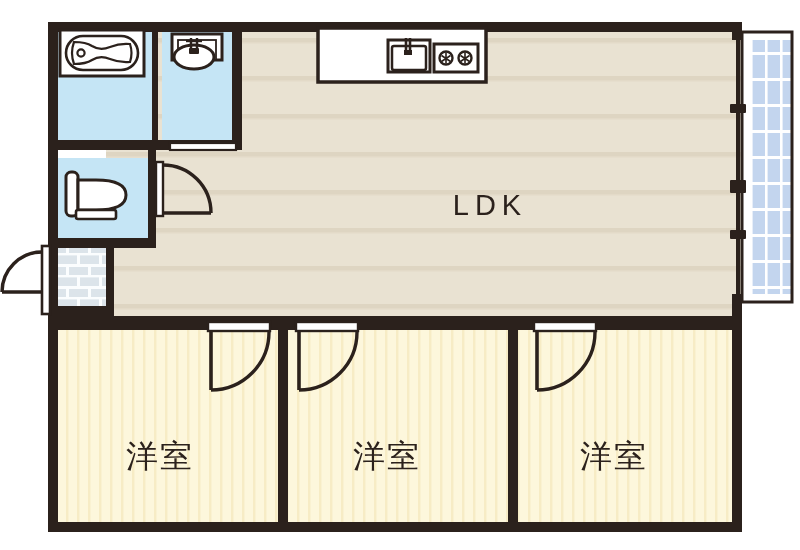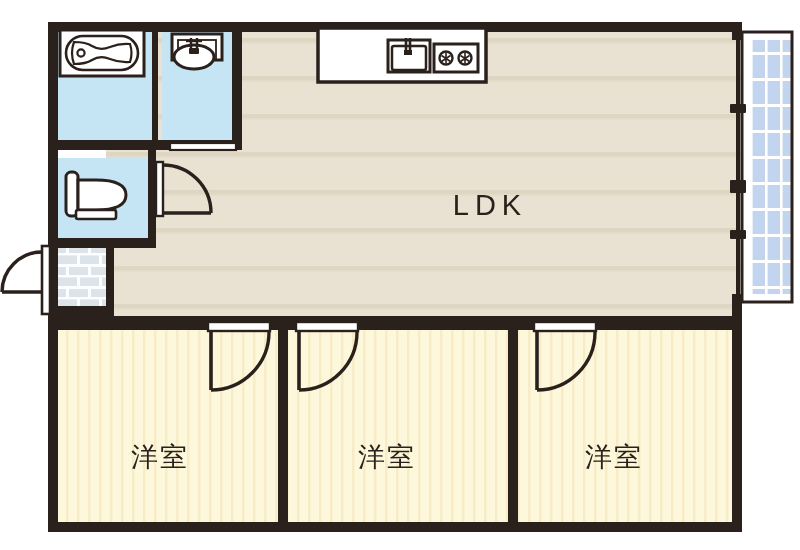--- a/index.html
+++ b/index.html
@@ -39,21 +39,21 @@
     color: #2b211c;
     white-space: nowrap;
     transform: translate(-50%, -50%);
   }
   .label-ldk {
     font-size: 29px;
     letter-spacing: 6px;
     font-weight: 400;
   }
   .label-washitsu {
-    font-size: 27px;
+    font-size: 32px;
     letter-spacing: 2px;
     font-weight: 400;
   }
 </style>
 </head>
 <body>
 
 <div id="plan-root">
 
   <svg id="plan-svg" width="800" height="550" viewBox="0 0 800 550">

